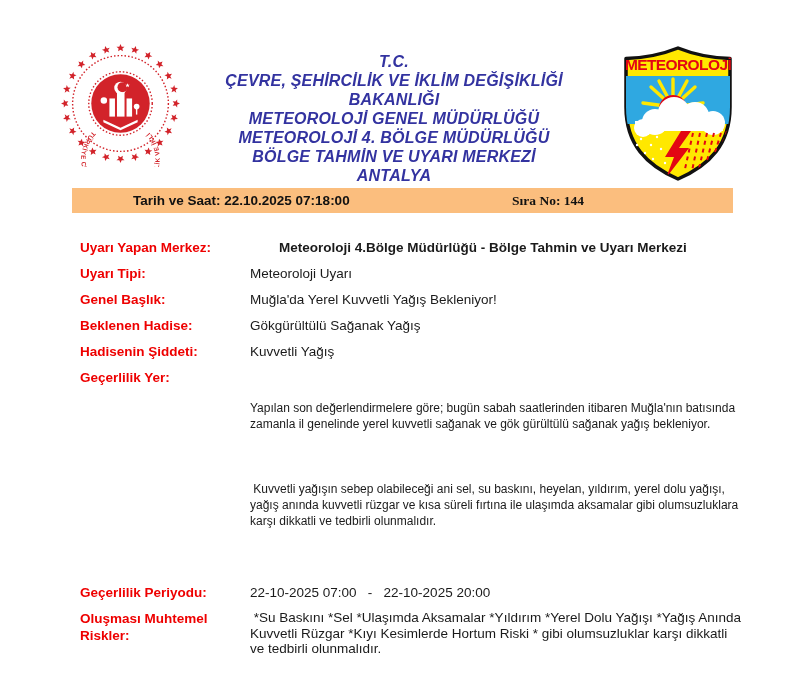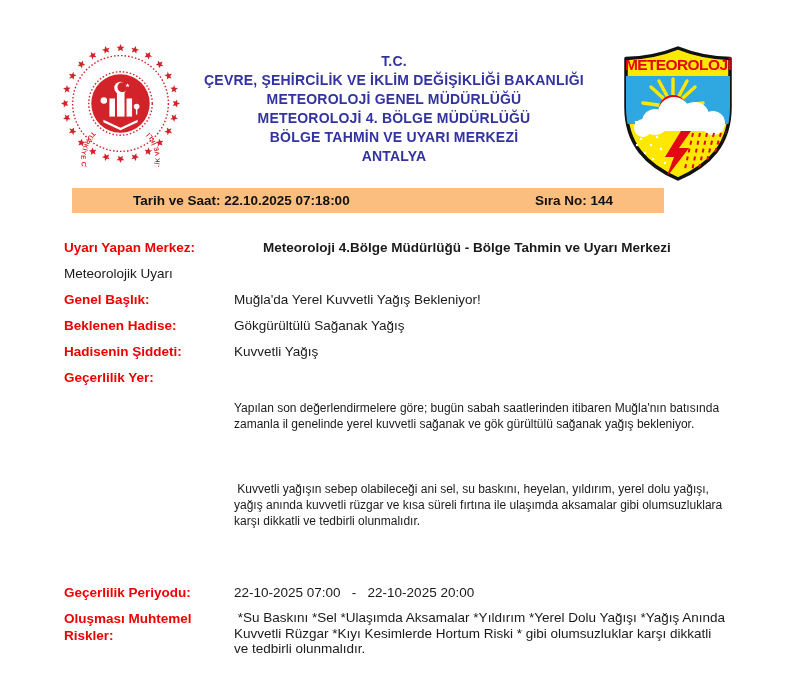--- a/index.html
+++ b/index.html
@@ -5,30 +5,30 @@
   * { margin:0; padding:0; box-sizing:border-box; }
   html,body { background:#ffffff; }
   body { font-family:"Liberation Sans","DejaVu Sans",sans-serif; }
   .page { position:relative; width:788px; height:697px; background:#fff; overflow:hidden; }
 
   
   .header-area { position:relative; height:188px; }
   .seal { position:absolute; left:57px; top:40px; width:127px; height:127px; }
   .shield { position:absolute; left:621px; top:45px; width:114px; height:139px; }
   .header-text { position:absolute; left:180px; right:180px; top:52px; text-align:center; }
-  .header-text div { color:#3333A0; font-weight:bold; font-size:14px; line-height:19px; letter-spacing:.2px; }
+  .header-text div { color:#3333A0; font-weight:bold; font-size:16px; line-height:19px; letter-spacing:.2px;font-style:italic; }
 
   
-  .info-bar { position:absolute; top:188px; left:72px; width:592px; height:25px; background:#FBBE7E; }
+  .info-bar { position:absolute; top:188px; left:72px; width:661px; height:25px; background:#FBBE7E; }
   .info-bar span { position:absolute; top:0; line-height:25px; font-size:13.5px; font-weight:bold; color:#111; white-space:pre; }
   .info-date { left:61px; }
-  .info-serial { left:463px; }
+  .info-serial { left:440px;font-family:Liberation Serif, serif; }
 
   
-  .form { position:absolute; top:239px; left:64px; width:662px; }
+  .form { position:absolute; top:239px; left:80px; width:662px; }
   .row { display:flex; align-items:flex-start; margin-bottom:9px; }
   .lbl { flex:0 0 170px; color:#EE0000; font-weight:bold; font-size:13.5px; line-height:17px; }
   .val { flex:1; color:#1a1a1a; font-size:13.5px; line-height:17px; white-space:pre-wrap; }
   .val.bold { font-weight:bold;padding-left:29px; }
   .val p { font-size:12px; line-height:16px; white-space:pre-wrap; }
   .val p.p2 { margin-top:18px; }
   .row-gap { margin-top:24px; }
   .val.multiline { line-height:15.5px; }
 </style>
 </head>
@@ -163,21 +163,22 @@
   </div>
 
   <div class="form">
 
     <div class="row">
       <div class="lbl">Uyarı Yapan Merkez:</div>
       <div class="val bold">Meteoroloji 4.Bölge Müdürlüğü - Bölge Tahmin ve Uyarı Merkezi</div>
     </div>
 
     <div class="row">
-      <div class="val">Meteorolojik Uyarı</div>
+      <div class="lbl">Uyarı Tipi:</div>
+      <div class="val">Meteoroloji Uyarı</div>
     </div>
 
     <div class="row">
       <div class="lbl">Genel Başlık:</div>
       <div class="val">Muğla'da Yerel Kuvvetli Yağış Bekleniyor!</div>
     </div>
 
     <div class="row">
       <div class="lbl">Beklenen Hadise:</div>
       <div class="val">Gökgürültülü Sağanak Yağış</div>

